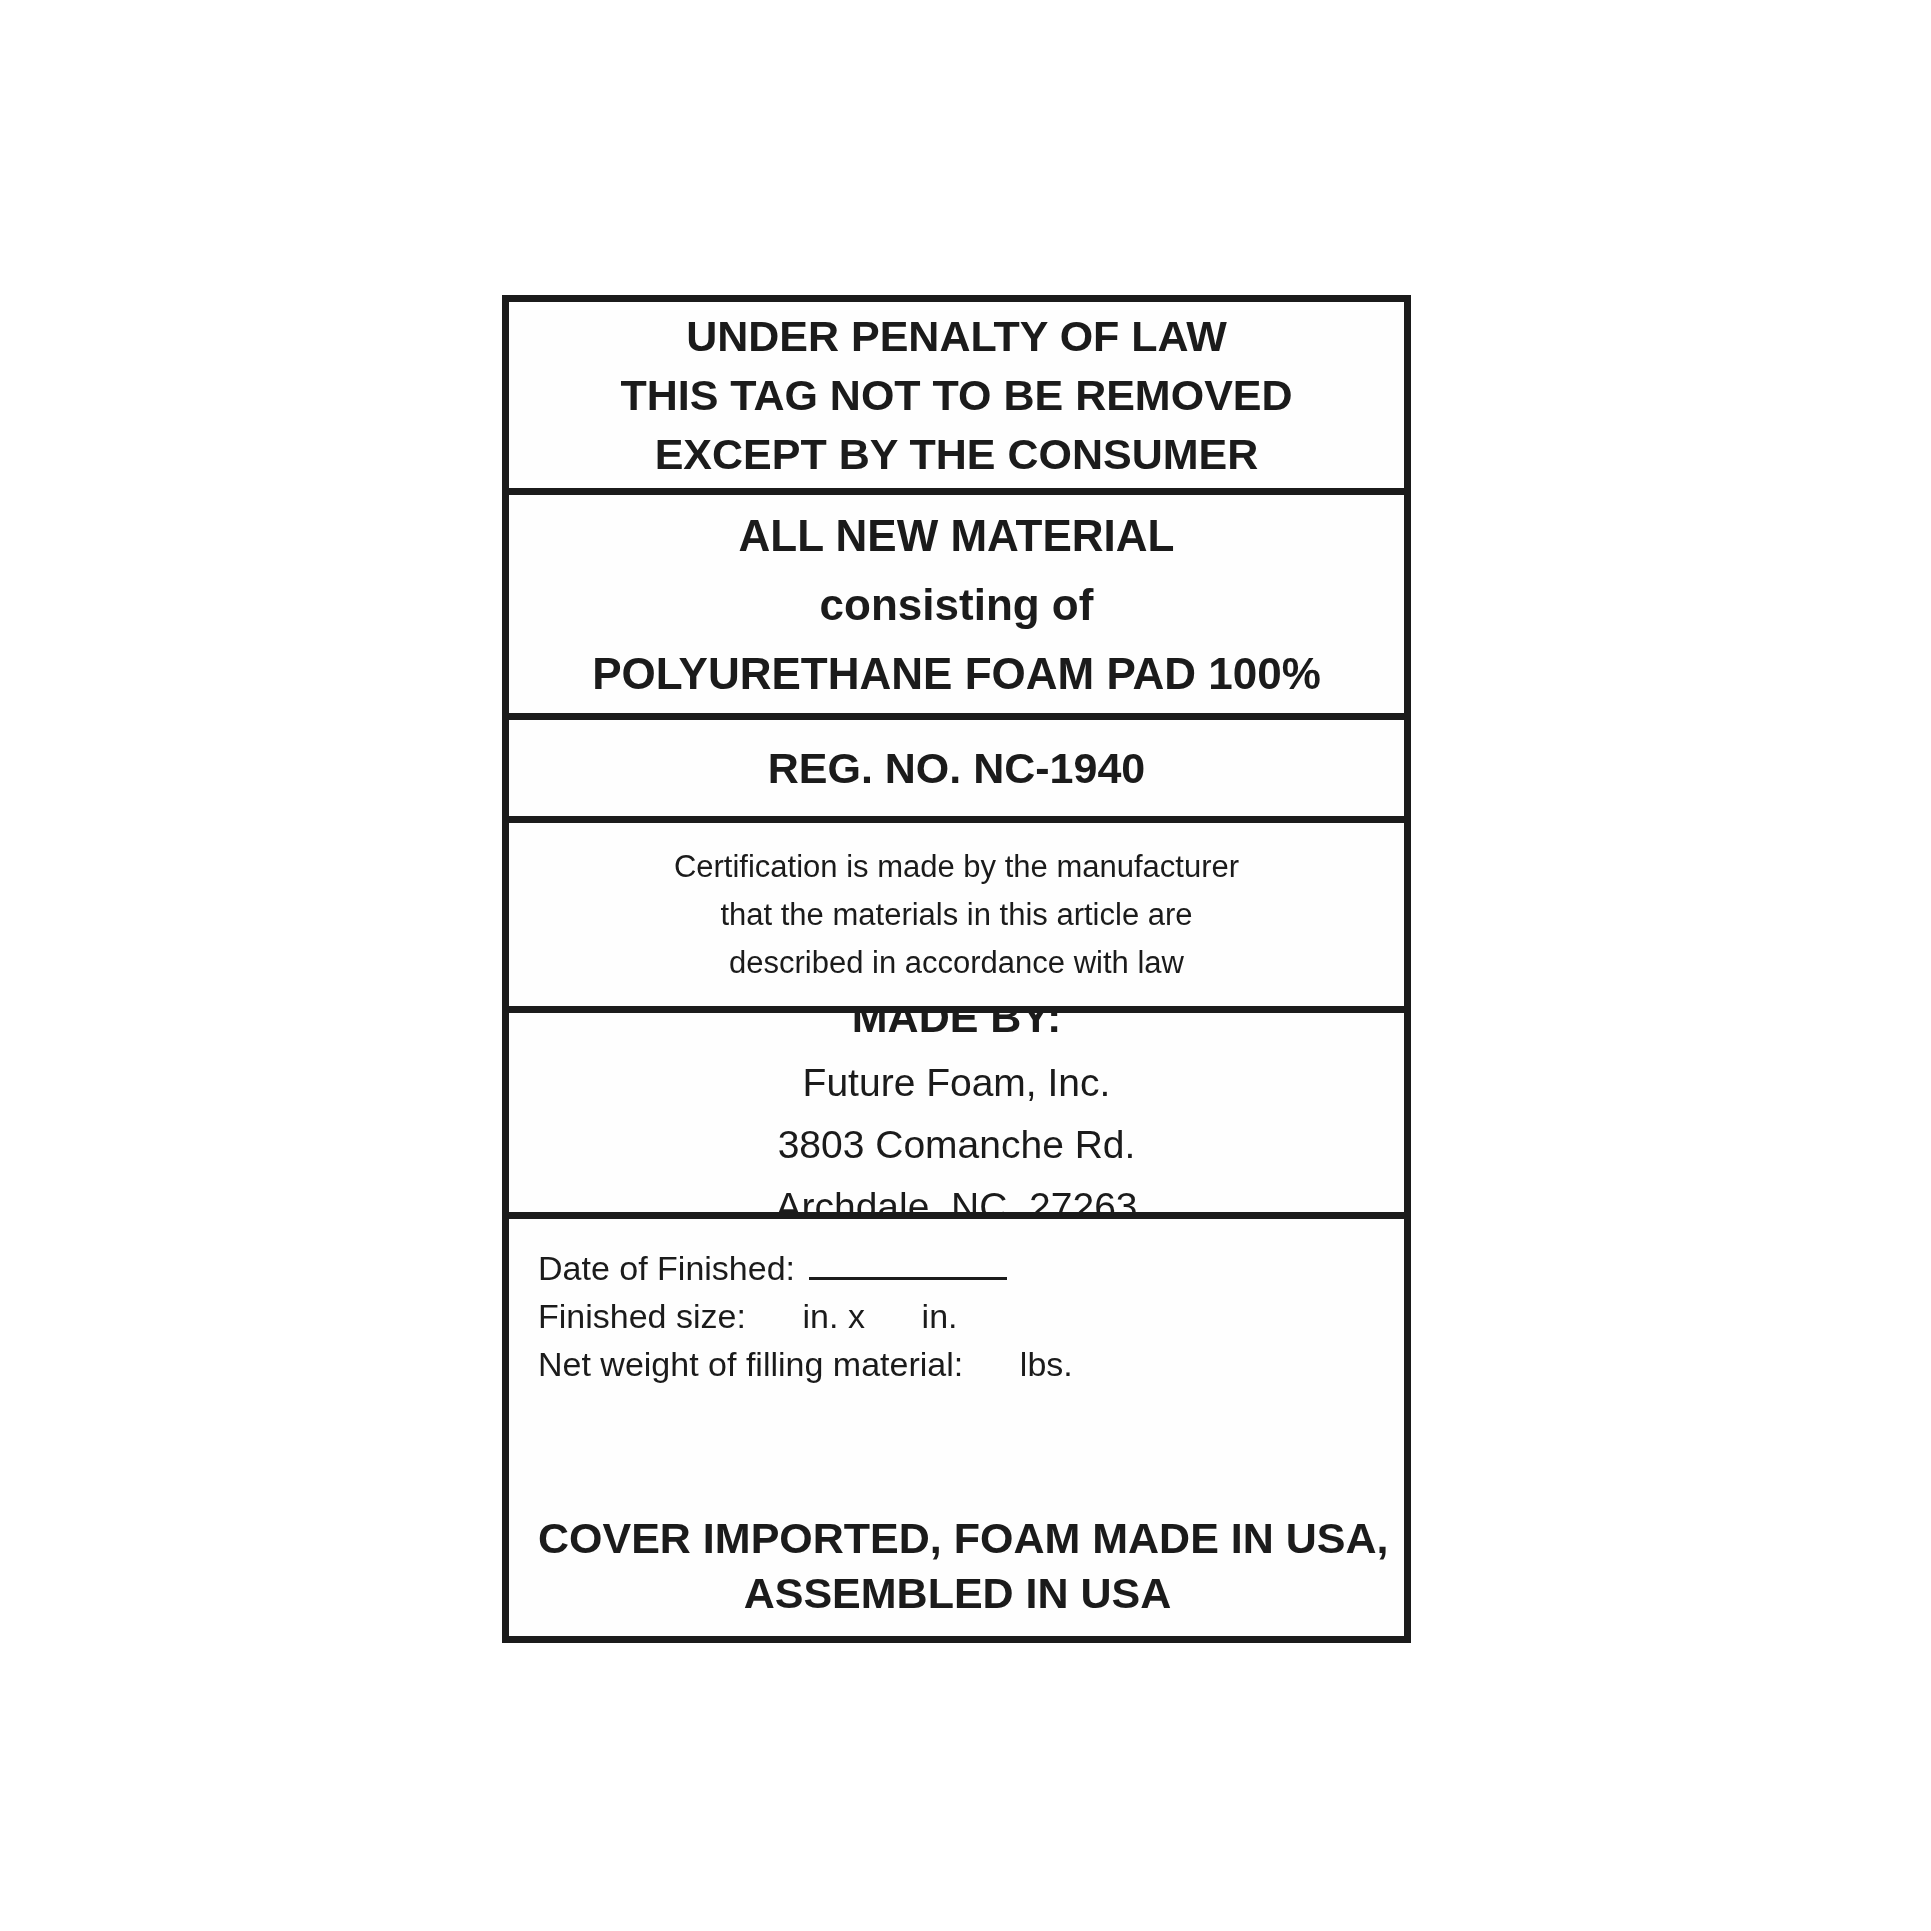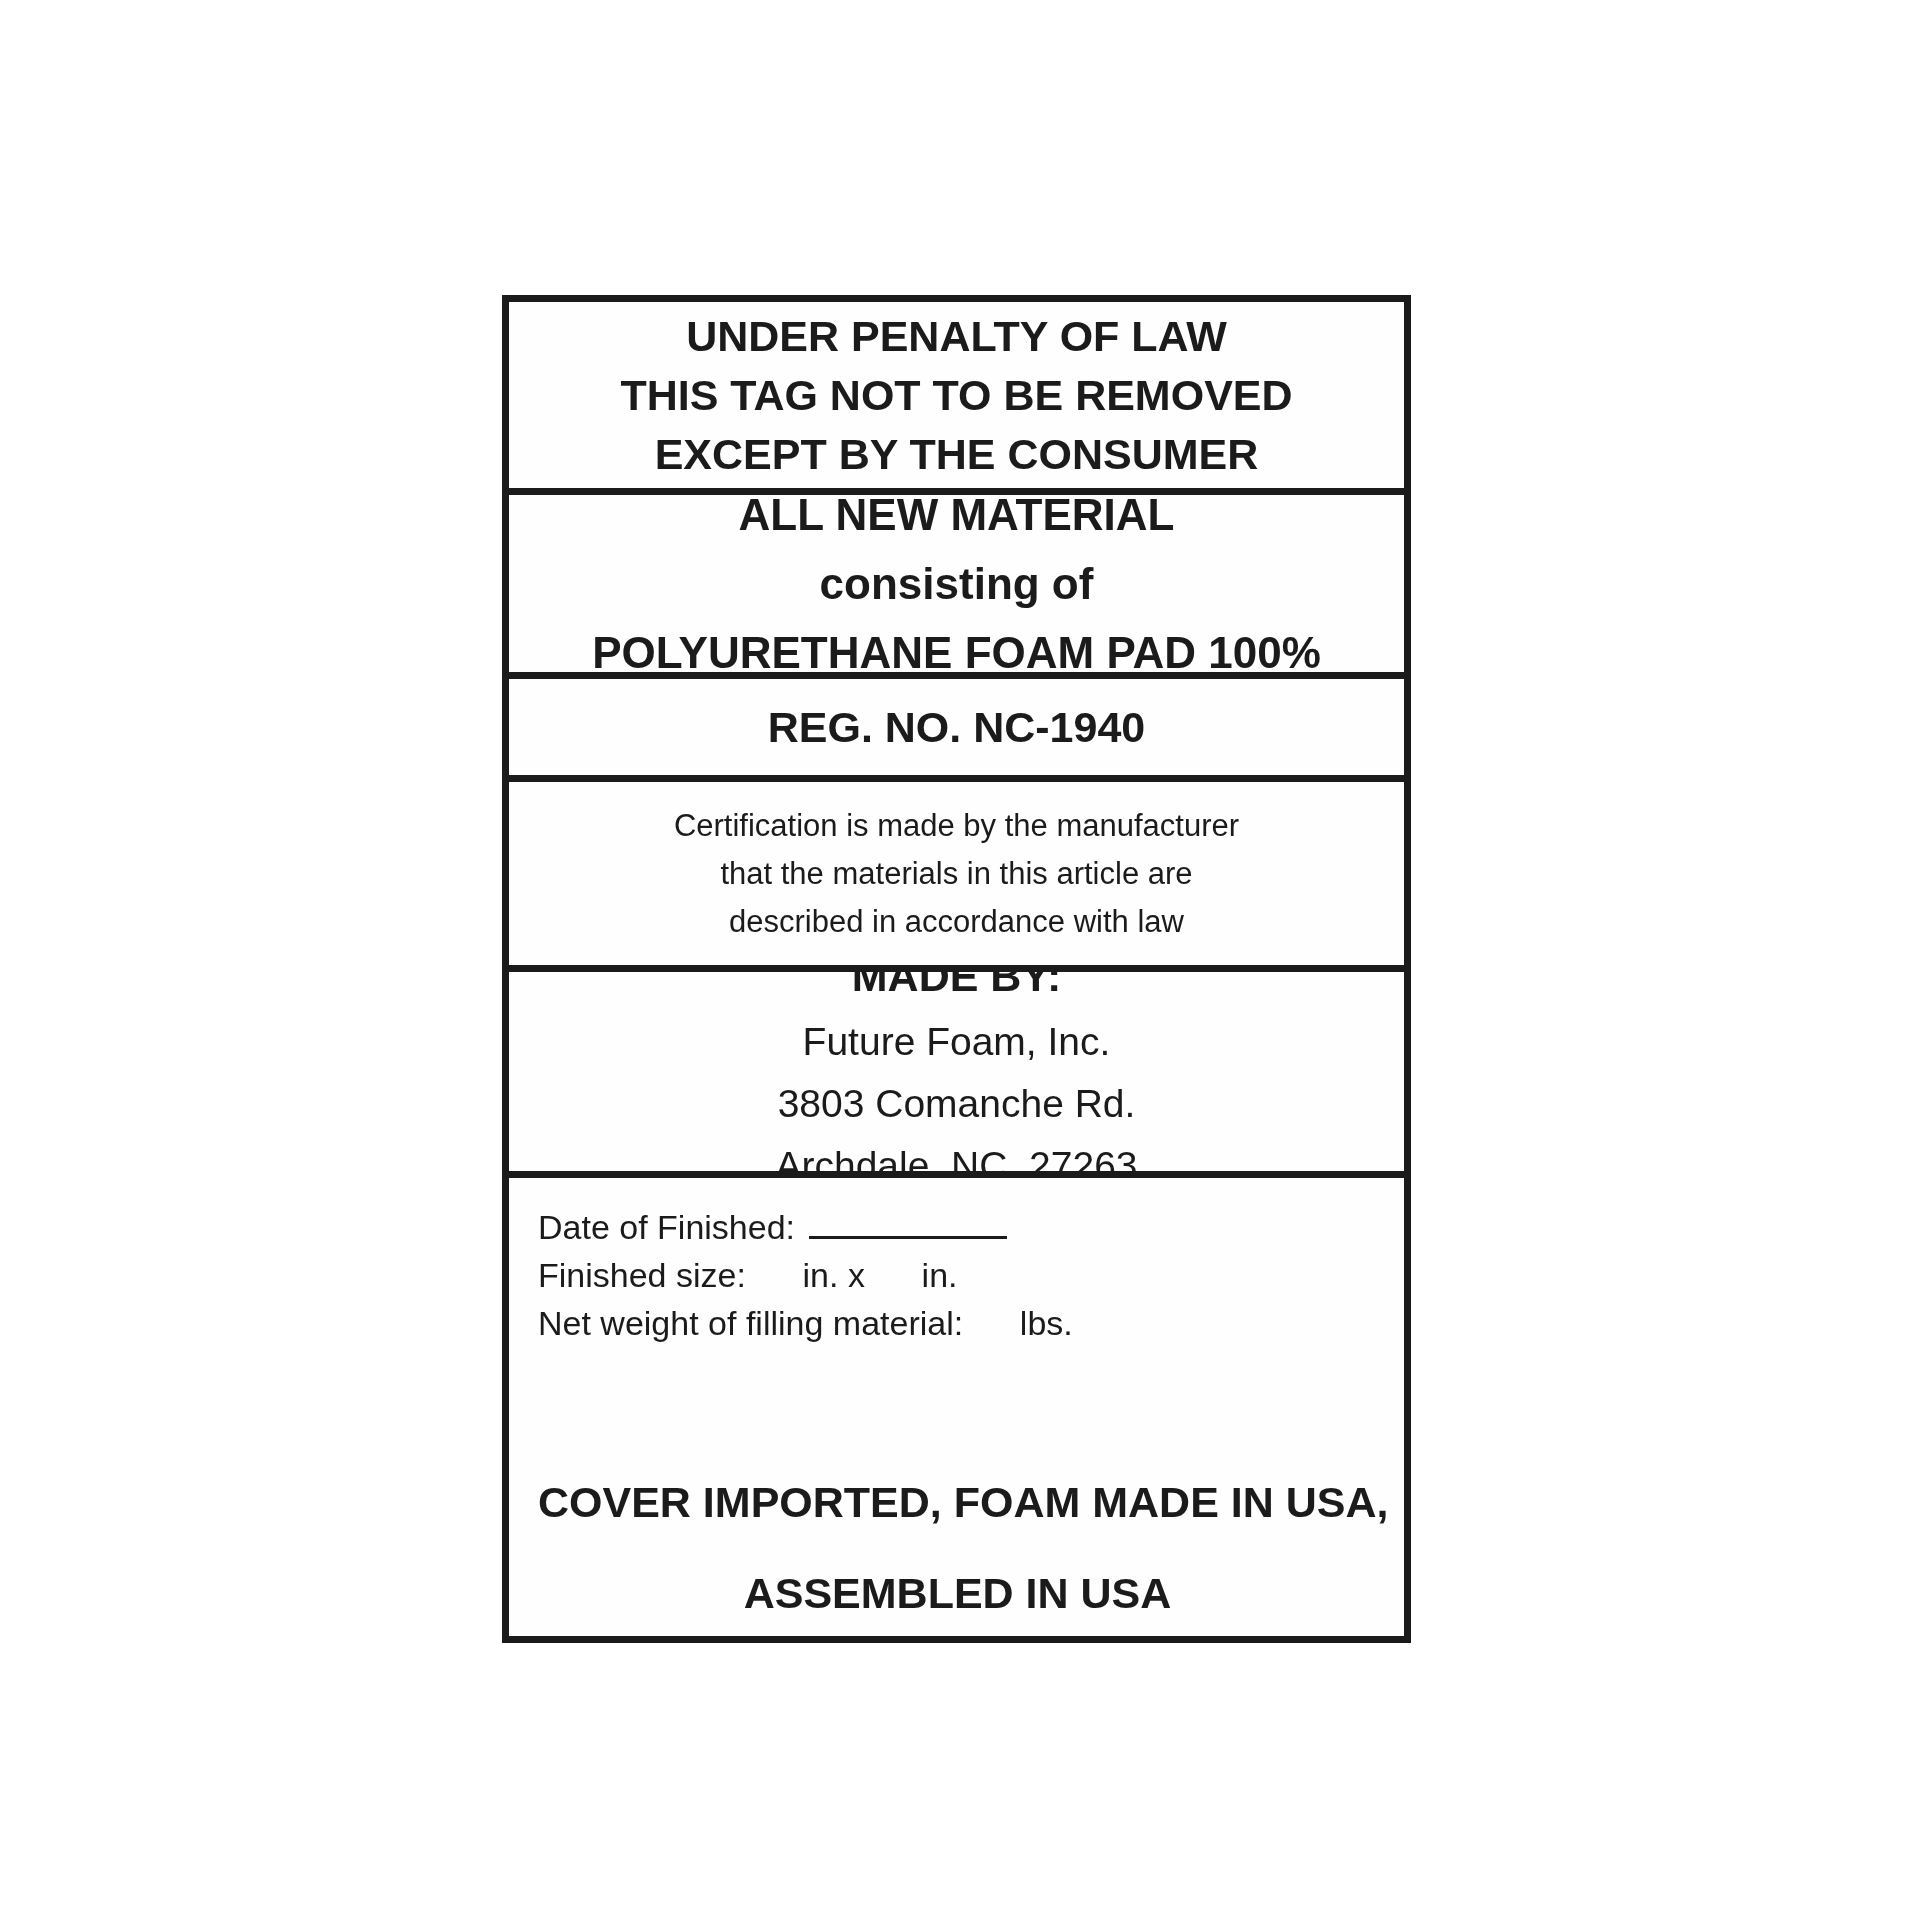--- a/index.html
+++ b/index.html
@@ -35,21 +35,21 @@
   .sec {
     display: flex;
     flex-direction: column;
     justify-content: center;
     align-items: center;
     text-align: center;
     border-bottom: 7.7px solid var(--ink);
     overflow: hidden;
   }
   .sec-penalty   { height: 193px; }
-  .sec-material  { height: 184px; }
+  .sec-material  { height: 225px; }
   .sec-reg       { height: 103px; }
   .sec-cert      { height: 190px; }
   .sec-madeby    { height: 206px; }
   .sec-details   {
     flex: 1;
     border-bottom: none;
     align-items: stretch;
     text-align: left;
     justify-content: flex-start;
     padding: 25px 27px 15.4px 29px;
@@ -95,21 +95,20 @@
   }
   .details-footer {
     margin-top: auto;
     text-align: center;
   }
   .footer-line {
     font-weight: 700;
     font-size: 43px;
     line-height: 55px;
     white-space: nowrap;
-    margin-top: 36px;
   }
 </style>
 </head>
 <body>
 
 <div class="canvas">
   <div class="tag">
 
     <div class="sec sec-penalty">
       <div class="h-line">UNDER PENALTY OF LAW</div>

